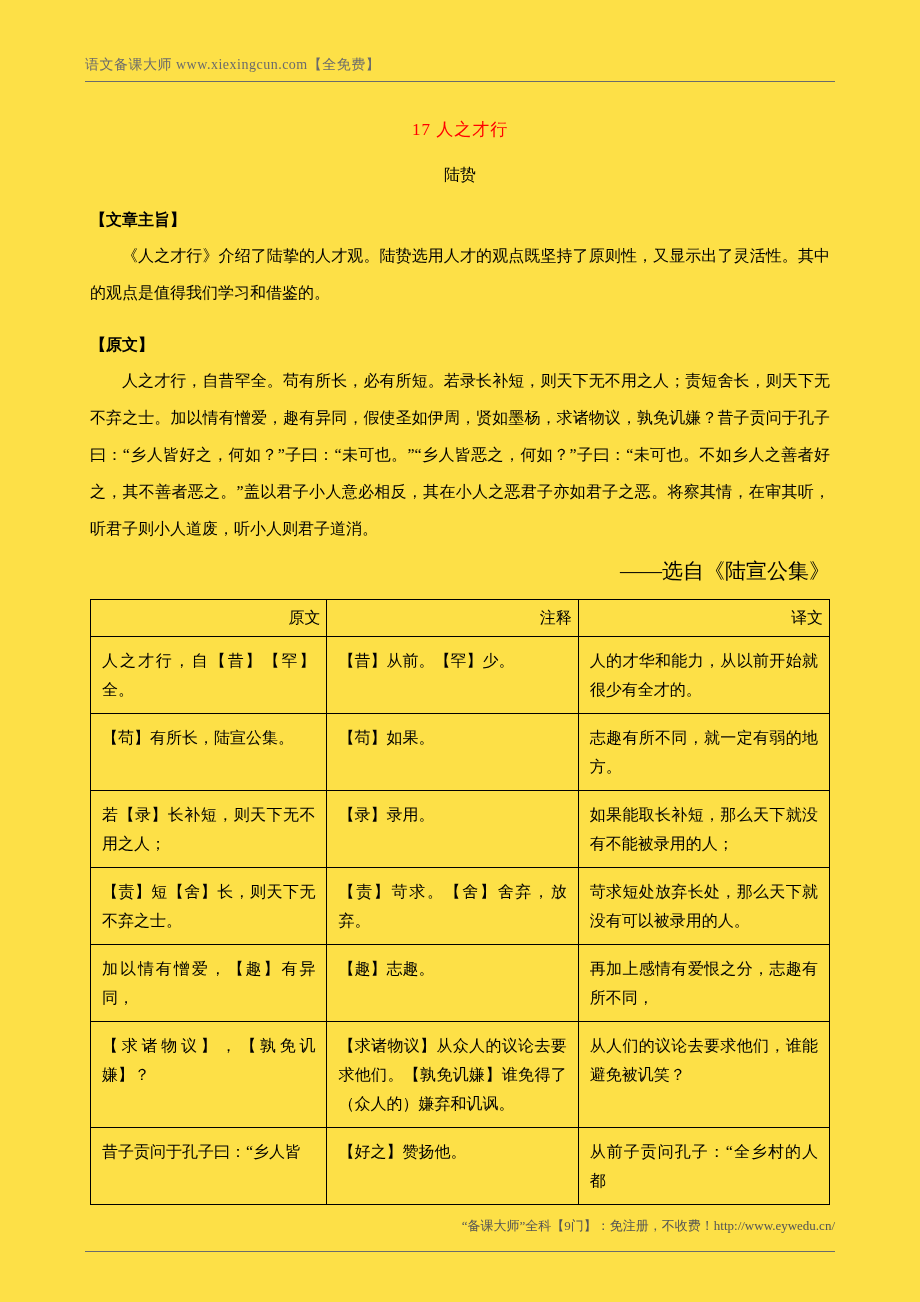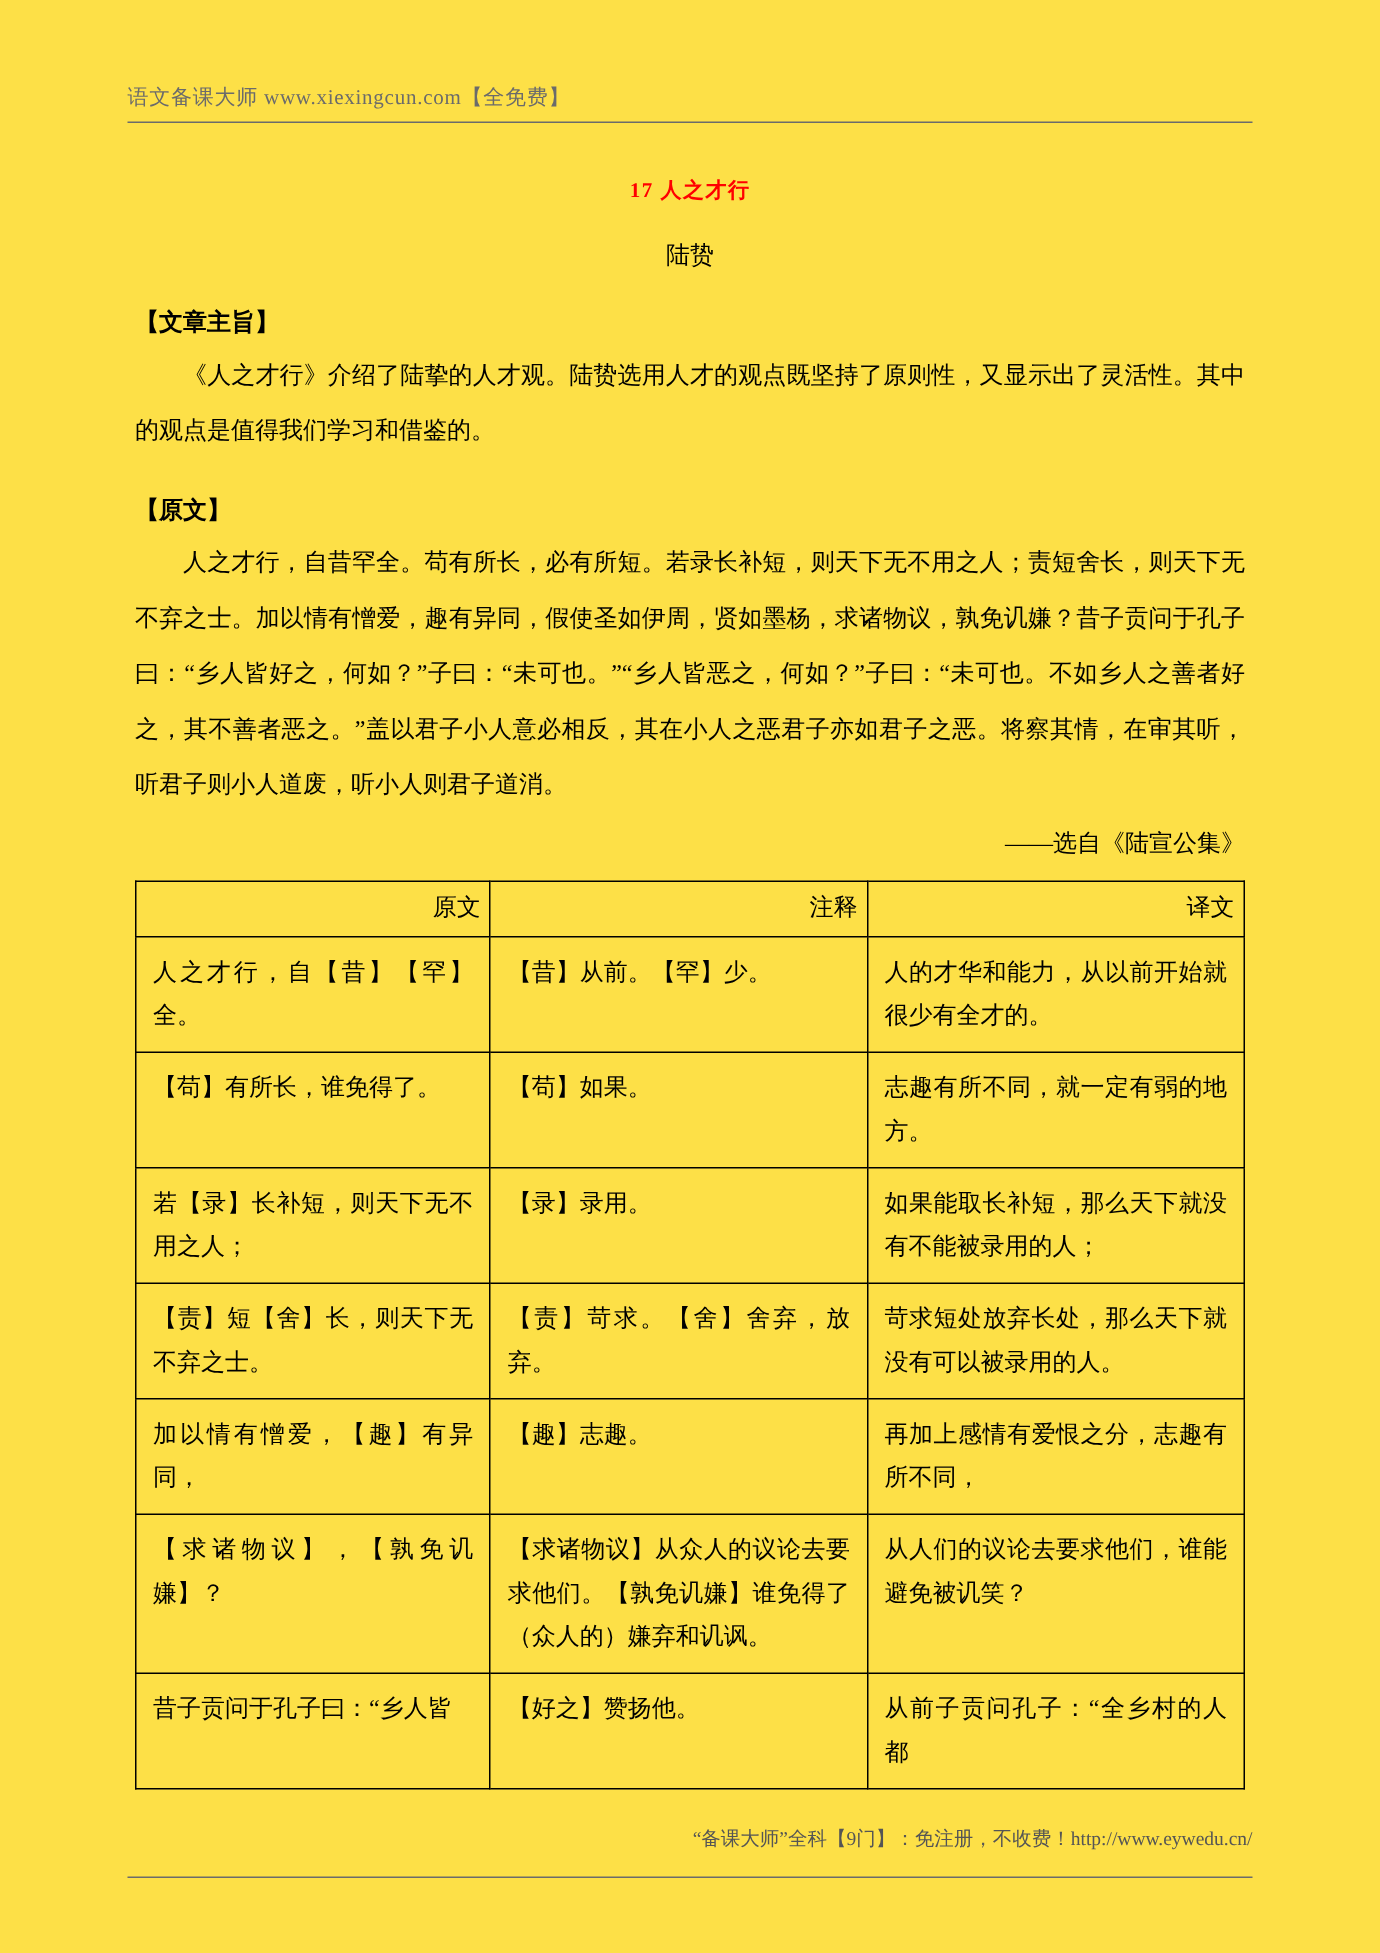--- a/index.html
+++ b/index.html
@@ -30,22 +30,22 @@
   }
   .content {
     position: absolute;
     top: 104px;
     left: 90px;
     right: 90px;
   }
   .title {
     text-align: center;
     color: #ff0000;
-    font-size: 14px;
-    font-weight: bold;
+    font-size: 17px;
+    font-weight: normal;
     margin-top: 14px;
     letter-spacing: 1px;
   }
   .author {
     text-align: center;
     font-size: 16px;
     margin-top: 24px;
     font-family: Liberation Serif, serif;
   }
   .section-heading {
@@ -55,21 +55,21 @@
   }
   p.body-text {
     font-size: 16px;
     line-height: 37px;
     text-align: justify;
     text-indent: 2em;
     margin-top: 6px;
   }
   .source {
     text-align: right;
-    font-size: 16px;
+    font-size: 21px;
     margin: 10px 0 14px 0;
   }
   table.anno-table {
     width: 100%;
     border-collapse: collapse;
     table-layout: fixed;
   }
   .anno-table th, .anno-table td {
     border: 1px solid #000000;
     font-size: 16px;
@@ -134,21 +134,21 @@
           <th>译文</th>
         </tr>
       </thead>
       <tbody>
         <tr>
           <td>人之才行，自【昔】【罕】全。</td>
           <td>【昔】从前。【罕】少。</td>
           <td>人的才华和能力，从以前开始就很少有全才的。</td>
         </tr>
         <tr>
-          <td>【苟】有所长，谁免得了。</td>
+          <td>【苟】有所长，陆宣公集。</td>
           <td>【苟】如果。</td>
           <td>志趣有所不同，就一定有弱的地方。</td>
         </tr>
         <tr>
           <td>若【录】长补短，则天下无不用之人；</td>
           <td>【录】录用。</td>
           <td>如果能取长补短，那么天下就没有不能被录用的人；</td>
         </tr>
         <tr>
           <td>【责】短【舍】长，则天下无不弃之士。</td>

